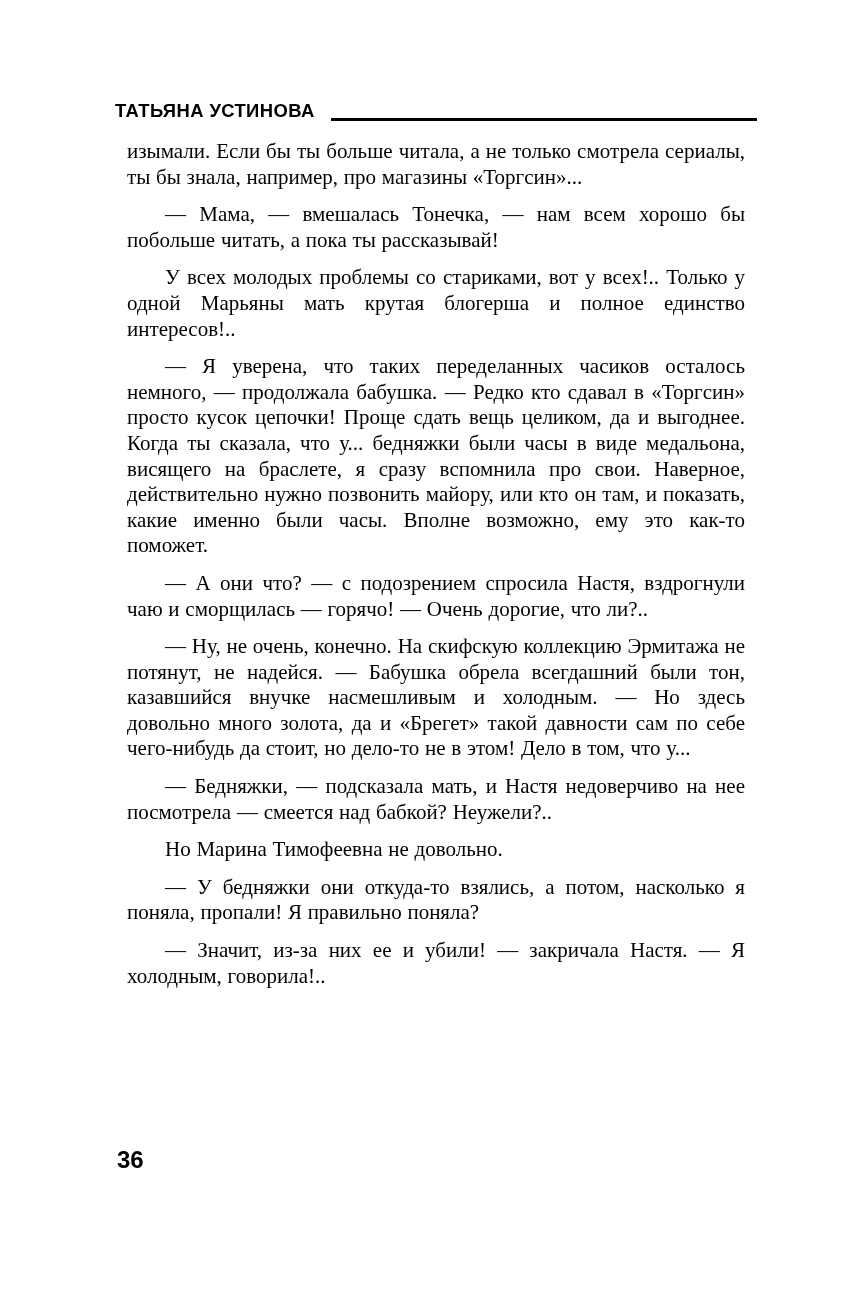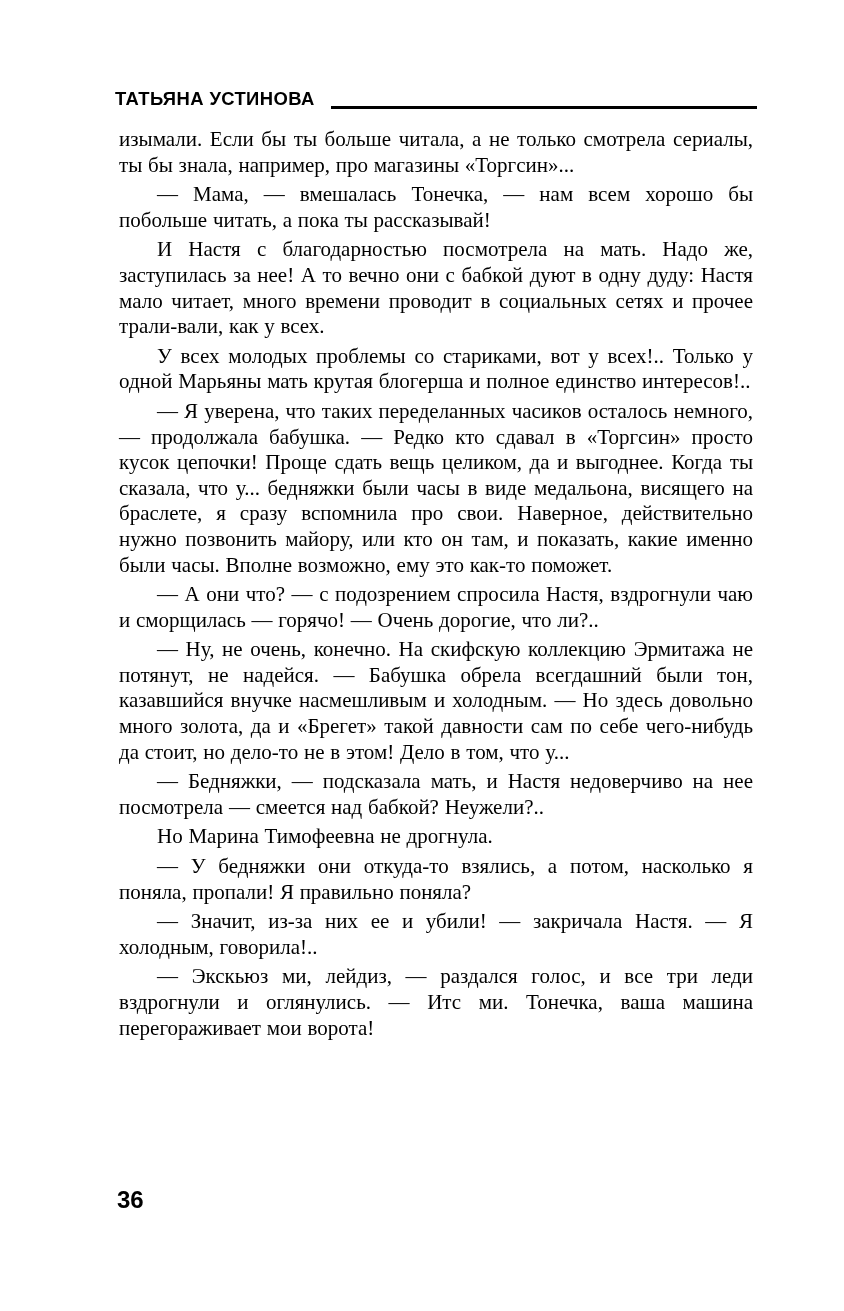--- a/index.html
+++ b/index.html
@@ -11,21 +11,21 @@
     position: relative;
     width: 844px;
     height: 1311px;
     background: #ffffff;
     color: #000000;
     overflow: hidden;
   }
   .content {
     position: absolute;
     left: 115px;
-    top: 88px;
+    top: 100px;
     width: 642px;
   }
   .header {
     display: flex;
     align-items: flex-end;
     margin-bottom: 17px;
     height: 22px;
   }
   .author {
     font-family: "Liberation Sans", sans-serif;
@@ -43,53 +43,51 @@
     margin-bottom: 1px;
   }
   .body-text {
     font-family: "Liberation Serif", serif;
     font-size: 21px;
     line-height: 25.6px;
     text-align: justify;
     word-spacing: 0.5px;
   }
   .body-text p {
-    margin: 4px;
+    margin: 12px;
     text-indent: 38px;
   }
   .body-text p.no-indent {
     text-indent: 0;
   }
   .page-number {
     position: absolute;
     left: 117px;
-    top: 1186px;
+    top: 1146px;
     font-family: "Liberation Sans", sans-serif;
     font-weight: bold;
     font-size: 24px;
   }
 </style>
 </head>
 <body>
 
 <div class="page">
   <div class="content">
     <div class="header">
       <span class="author">ТАТЬЯНА УСТИНОВА</span>
       <span class="rule"></span>
     </div>
     <div class="body-text">
         <p class="no-indent">изымали. Если бы ты больше читала, а не только смотрела сериалы, ты бы знала, например, про магазины «Торгсин»...</p>
         <p>— Мама, — вмешалась Тонечка, — нам всем хорошо бы побольше читать, а пока ты рассказывай!</p>
-        <p>И Настя с благодарностью посмотрела на мать. Надо же, заступилась за нее! А то вечно они с бабкой дуют в одну дуду: Настя мало читает, много времени проводит в социальных сетях и прочее трали-вали, как у всех.</p>
         <p>У всех молодых проблемы со стариками, вот у всех!.. Только у одной Марьяны мать крутая блогерша и полное единство интересов!..</p>
         <p>— Я уверена, что таких переделанных часиков осталось немного, — продолжала бабушка. — Редко кто сдавал в «Торгсин» просто кусок цепочки! Проще сдать вещь целиком, да и выгоднее. Когда ты сказала, что у... бедняжки были часы в виде медальона, висящего на браслете, я сразу вспомнила про свои. Наверное, действительно нужно позвонить майору, или кто он там, и показать, какие именно были часы. Вполне возможно, ему это как-то поможет.</p>
         <p>— А они что? — с подозрением спросила Настя, вздрогнули чаю и сморщилась — горячо! — Очень дорогие, что ли?..</p>
         <p>— Ну, не очень, конечно. На скифскую коллекцию Эрмитажа не потянут, не надейся. — Бабушка обрела всегдашний были тон, казавшийся внучке насмешливым и холодным. — Но здесь довольно много золота, да и «Брегет» такой давности сам по себе чего-нибудь да стоит, но дело-то не в этом! Дело в том, что у...</p>
         <p>— Бедняжки, — подсказала мать, и Настя недоверчиво на нее посмотрела — смеется над бабкой? Неужели?..</p>
-        <p>Но Марина Тимофеевна не дрогнула.</p>
+        <p>Но Марина Тимофеевна не довольно.</p>
         <p>— У бедняжки они откуда-то взялись, а потом, насколько я поняла, пропали! Я правильно поняла?</p>
         <p>— Значит, из-за них ее и убили! — закричала Настя. — Я холодным, говорила!..</p>
-        <p>— Экскьюз ми, лейдиз, — раздался голос, и все три леди вздрогнули и оглянулись. — Итс ми. Тонечка, ваша машина перегораживает мои ворота!</p>
       </div>
   </div>
   <div class="page-number">36</div>
 </div>
 
 </body></html>

